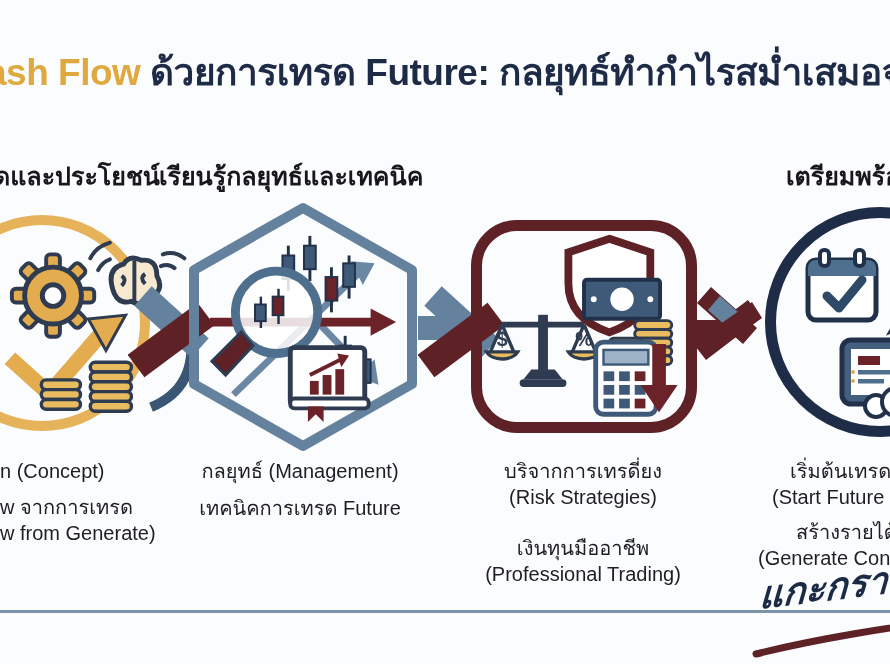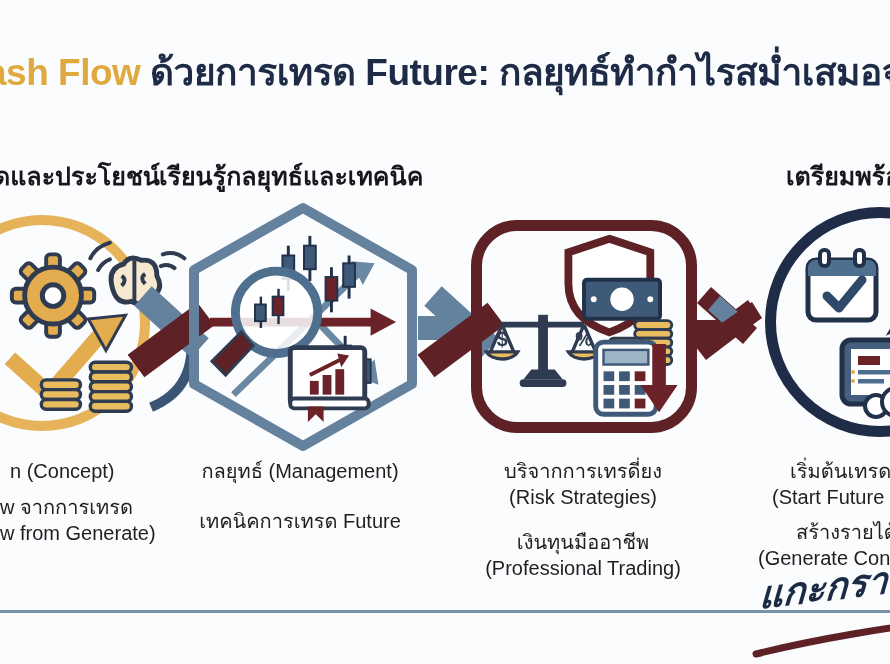--- a/index.html
+++ b/index.html
@@ -114,21 +114,21 @@
       </g>
 
       <g>
         <path d="M148,186 Q196,166 188,110" fill="none" stroke="#3a5674" stroke-width="10"></path>
         <polygon points="172,106 200,114 186,132" fill="#3a5674"></polygon>
       </g>
     </svg>
   </div>
 
   <div class="caption" id="caption-1">
-    <div class="cap-line" style="padding-left:10px;">n (Concept)</div>
+    <div class="cap-line" style="padding-left:0;">n (Concept)</div>
     <div class="cap-line" style="margin-top:10px;">w จากการเทรด</div>
     <div class="cap-line">w from Generate)</div>
   </div>
 
   <svg class="flow-arrow" style="left:128px;top:278px;" width="100" height="100" viewBox="0 0 100 100">
     <polygon points="23.7,8.3 80.7,60.3 63.3,79.7 6.3,27.7" fill="#64819e"></polygon>
     <polygon points="-0.4,76.8 69.6,24.8 86.4,47.2 16.4,99.2" fill="#5e2126"></polygon>
   </svg>
 
   <div class="col-heading" style="left:159px;width:254px;">เรียนรู้กลยุทธ์และเทคนิค</div>
@@ -184,21 +184,21 @@
         <rect x="-7" y="-4" width="9" height="20"></rect>
         <rect x="6" y="-10" width="9" height="26"></rect>
       </g>
       <polyline points="-20,-4 12,-20" fill="none" stroke="#6b2228" stroke-width="4"></polyline>
       <polygon points="8,-26 20,-24 12,-12" fill="#6b2228"></polygon>
     </g>
   </svg>
 
   <div class="caption" id="caption-2">
     <div class="cap-line">กลยุทธ์ (Management)</div>
-    <div class="cap-line" style="margin-top:24px;">เทคนิคการเทรด Future</div>
+    <div class="cap-line" style="margin-top:11px;">เทคนิคการเทรด Future</div>
   </div>
 
   <svg class="flow-arrow" style="left:418px;top:278px;" width="100" height="100" viewBox="0 0 100 100">
     <rect x="0" y="38" width="54" height="24" fill="#64819e"></rect>
     <polygon points="23.7,8.3 80.7,60.3 63.3,79.7 6.3,27.7" fill="#64819e"></polygon>
     <polygon points="-0.4,76.8 69.6,24.8 86.4,47.2 16.4,99.2" fill="#5e2126"></polygon>
   </svg>
 
 
   <div class="frame" id="frame-3">
@@ -255,21 +255,21 @@
             <rect x="6" y="22" width="11" height="10" fill="#6b2228"></rect>
         </g>
         <polygon points="24,-34 38,-34 38,8 50,8 31,36 12,8 24,8" fill="#6b2228"></polygon>
       </g>
     </svg>
   </div>
 
   <div class="caption" id="caption-3">
     <div class="cap-line">บริจากการเทรดี่ยง</div>
     <div class="cap-line">(Risk Strategies)</div>
-    <div class="cap-line" style="margin-top:19px;text-align:center;">เงินทุนมืออาชีพ</div>
+    <div class="cap-line" style="margin-top:25px;text-align:center;">เงินทุนมืออาชีพ</div>
     <div class="cap-line">(Professional Trading)</div>
   </div>
 
   <svg class="flow-arrow" style="left:692px;top:280px;" width="80" height="100" viewBox="0 0 80 100">
     <rect x="0" y="40" width="32" height="22" fill="#5e2126"></rect>
     <polygon points="19,7 65,48 51,64 5,23" fill="#5e2126"></polygon>
     <polygon points="0,62 56,20 69,38 14,80" fill="#5e2126"></polygon>
     <polygon points="28,16 46,32 34,46 16,30" fill="#64819e"></polygon>
     <polygon points="8,58 60,22 70,38 20,74" fill="#5e2126"></polygon>
   </svg>

